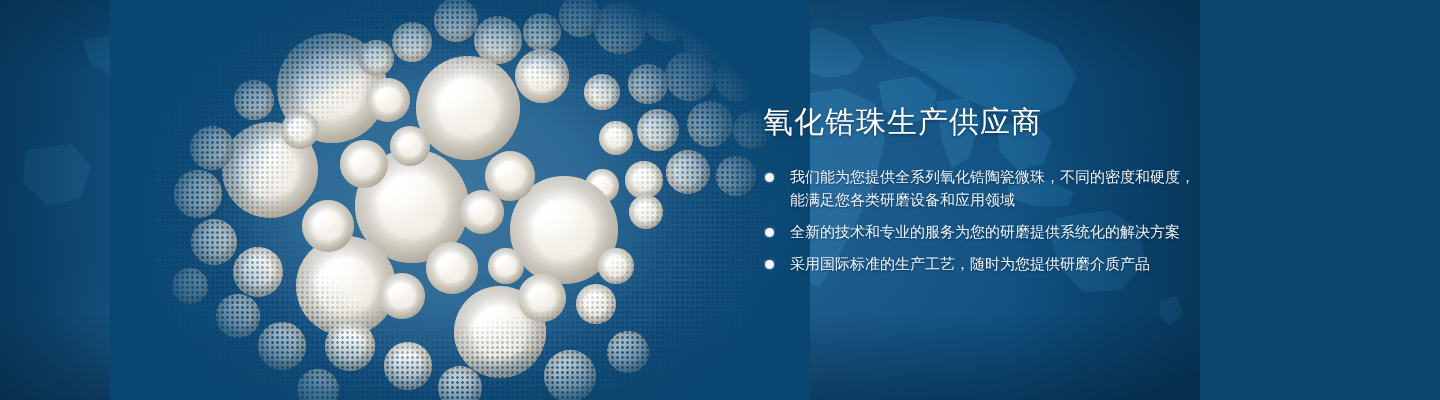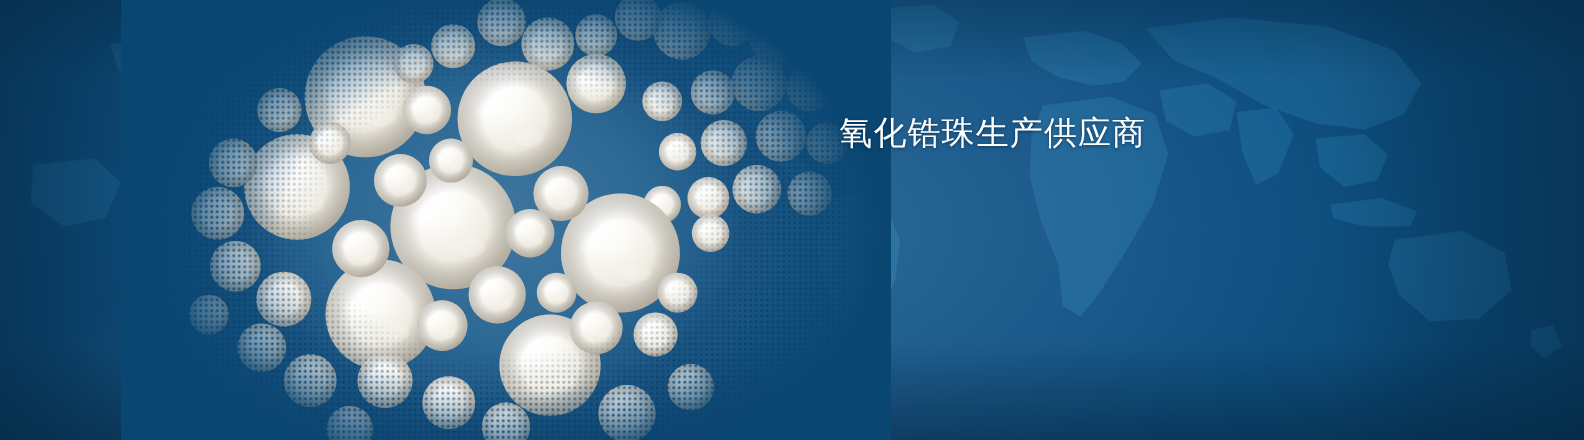--- a/index.html
+++ b/index.html
@@ -2,21 +2,21 @@
 <html><head>
 <meta charset="utf-8">
 <style>
   html, body {
     margin: 0;
     padding: 0;
     background: #09456f;
   }
   #banner {
     position: relative;
-    width: 1440px;
+    width: 1200px;
     height: 400px;
     overflow: hidden;
     font-family: "DejaVu Sans", "Liberation Sans", sans-serif;
     background: #0a4a77;
   }
 
   
   .bg-base {
     position: absolute;
     inset: 0;
@@ -261,15 +261,30 @@
       </g>
     </svg>
 
     <div class="halftone"></div>
     <div class="beads-fade"></div>
   </div>
 
   <div class="copy">
     <h1 class="headline">氧化锆珠生产供应商</h1>
 
+    <ul class="bullets">
+      <li class="bullet">
+        <span class="dot"></span>
+        <span>我们能为您提供全系列氧化锆陶瓷微珠，不同的密度和硬度，</span>
+        <span class="bullet-line2">能满足您各类研磨设备和应用领域</span>
+      </li>
+      <li class="bullet">
+        <span class="dot"></span>
+        <span>全新的技术和专业的服务为您的研磨提供系统化的解决方案</span>
+      </li>
+      <li class="bullet">
+        <span class="dot"></span>
+        <span>采用国际标准的生产工艺，随时为您提供研磨介质产品</span>
+      </li>
+    </ul>
   </div>
 
 </div>
 
 </body></html>

